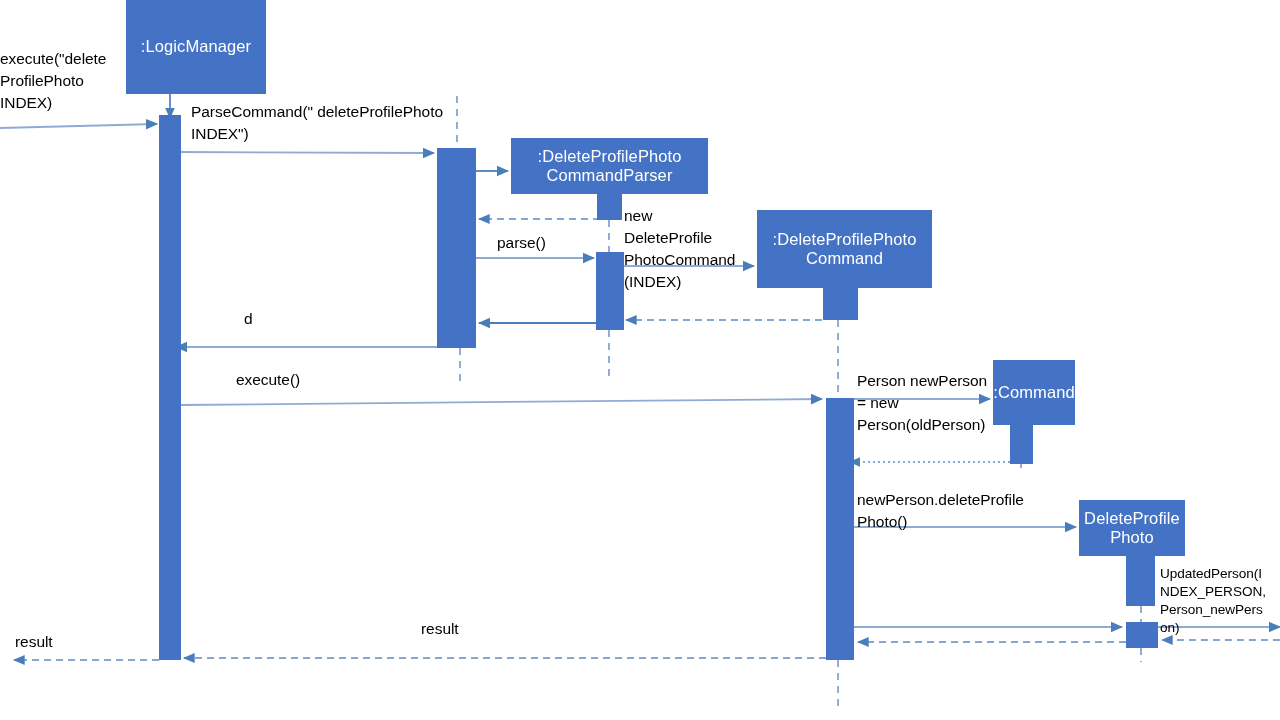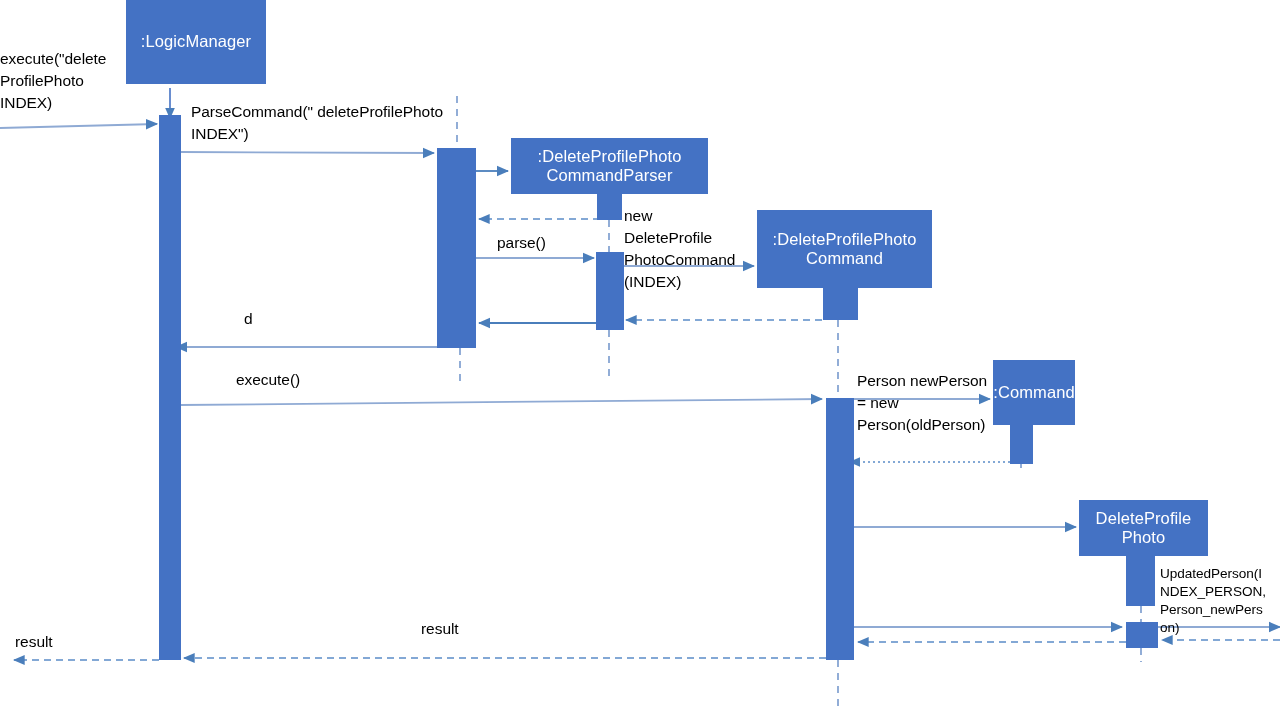--- a/index.html
+++ b/index.html
@@ -162,32 +162,32 @@
   <div class="activation" style="left:823px; top:288px; width:35px; height:32px;"></div>
 
   <div class="activation" style="left:826px; top:398px; width:28px; height:262px;"></div>
 
   <div class="activation" style="left:1010px; top:425px; width:23px; height:39px;"></div>
 
   <div class="activation" style="left:1126px; top:556px; width:29px; height:50px;"></div>
 
   <div class="activation" style="left:1126px; top:622px; width:32px; height:26px;"></div>
 
-  <div class="participant" style="left:126px; top:0px; width:140px; height:84px;">:LogicManager</div>
+  <div class="participant" style="left:126px; top:0px; width:140px; height:94px;">:LogicManager</div>
 
 
   <div class="participant" style="left:511px; top:138px; width:197px; height:56px;">:DeleteProfilePhoto
 CommandParser</div>
 
   <div class="participant" style="left:757px; top:210px; width:175px; height:78px;">:DeleteProfilePhoto
 Command</div>
 
   <div class="participant" style="left:993px; top:360px; width:82px; height:65px;">:Command</div>
 
-  <div class="participant" style="left:1079px; top:500px; width:129px; height:56px;">DeleteProfile
+  <div class="participant" style="left:1079px; top:500px; width:106px; height:56px;">DeleteProfile
 Photo</div>
 
   <div class="msg-label" style="left:0px; top:48px; width:135px;">execute("delete
 ProfilePhoto
 INDEX)</div>
 
   <div class="msg-label" style="left:191px; top:101px; width:260px;">ParseCommand(" deleteProfilePhoto
 INDEX")</div>
 
   <div class="msg-label" style="left:497px; top:232px; width:90px;">parse()</div>
@@ -198,20 +198,22 @@
 (INDEX)</div>
 
   <div class="msg-label" style="left:244px; top:308px; width:40px;">d</div>
 
   <div class="msg-label" style="left:236px; top:369px; width:110px;">execute()</div>
 
   <div class="msg-label" style="left:857px; top:370px; width:150px;">Person newPerson
 = new
 Person(oldPerson)</div>
 
+  <div class="msg-label" style="left:857px; top:489px; width:205px;">newPerson.deleteProfile
+Photo()</div>
 
   <div class="msg-label small" style="left:1160px; top:565px; width:120px;">UpdatedPerson(I
 NDEX_PERSON,
 Person_newPers
 on)</div>
 
   <div class="msg-label" style="left:421px; top:618px; width:70px;">result</div>
 
   <div class="msg-label" style="left:15px; top:631px; width:70px;">result</div>
 

